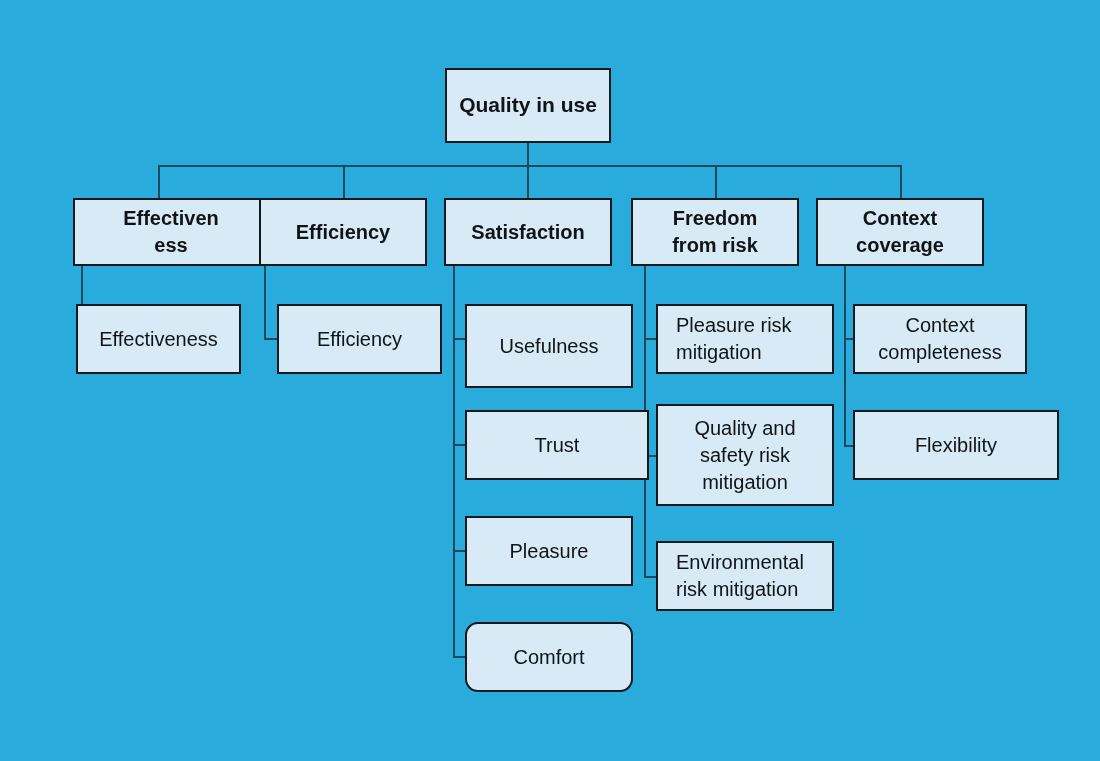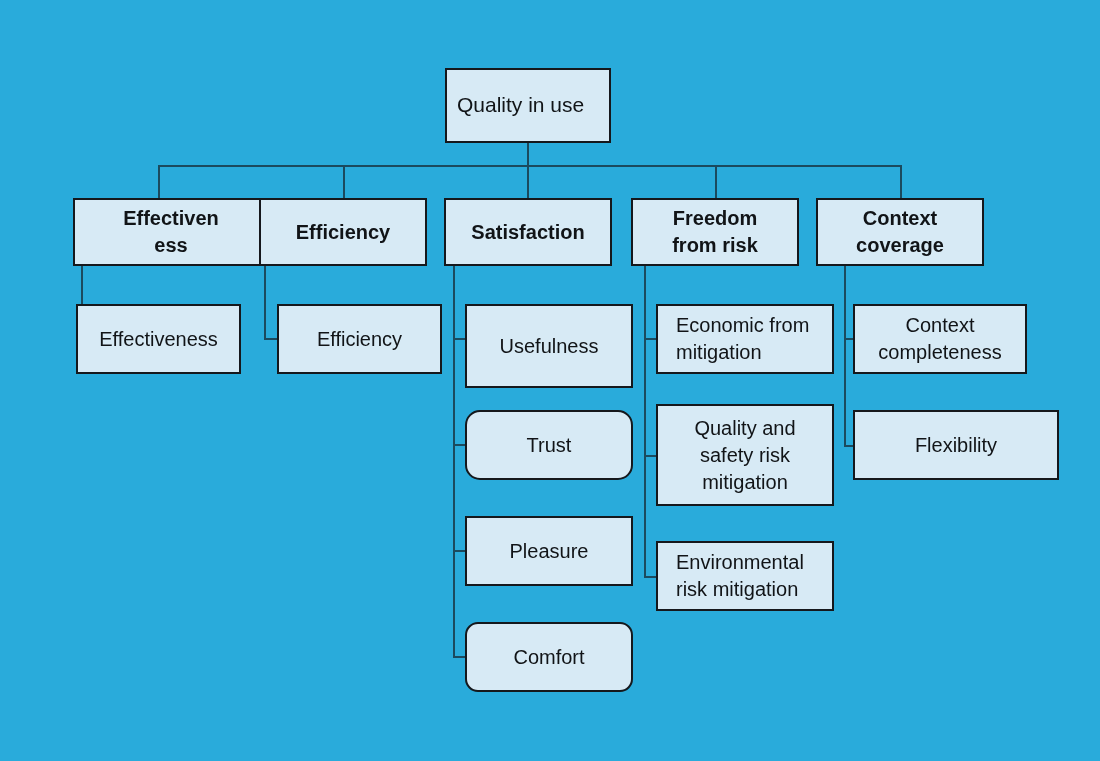--- a/index.html
+++ b/index.html
@@ -33,21 +33,22 @@
   .node .label {
     display: block;
     width: 100%;
     padding: 0 10px;
     box-sizing: border-box;
     line-height: 1.35;
     white-space: pre-line;
   }
   .lvl1 {
     font-size: 21px;
-    font-weight: normal;
+    font-weight: bold;
+    text-align: center;
   }
   .lvl2 {
     font-size: 20px;
     font-weight: bold;
     text-align: center;
   }
   .leaf {
     font-size: 20px;
     font-weight: normal;
     text-align: center;
@@ -131,32 +132,32 @@
     <span class="label">Effectiveness</span>
   </div>
 
   <div class="node leaf" style="left:277px; top:304px; width:165px; height:70px;">
     <span class="label">Efficiency</span>
   </div>
 
   <div class="node leaf" style="left:465px; top:304px; width:168px; height:84px;">
     <span class="label">Usefulness</span>
   </div>
-  <div class="node leaf" style="left:465px; top:410px; width:168px; height:70px;border-radius:15px;">
+  <div class="node leaf" style="left:465px; top:410px; width:184px; height:70px;">
     <span class="label">Trust</span>
   </div>
   <div class="node leaf" style="left:465px; top:516px; width:168px; height:70px;">
     <span class="label">Pleasure</span>
   </div>
   <div class="node leaf" style="left:465px; top:622px; width:168px; height:70px;border-radius:13px;">
     <span class="label">Comfort</span>
   </div>
 
   <div class="node leaf left-align" style="left:656px; top:304px; width:178px; height:70px;">
-    <span class="label">Economic from
+    <span class="label">Pleasure risk
 mitigation</span>
   </div>
   <div class="node leaf" style="left:656px; top:404px; width:178px; height:102px;">
     <span class="label">Quality and
 safety risk
 mitigation</span>
   </div>
   <div class="node leaf left-align" style="left:656px; top:541px; width:178px; height:70px;justify-content:flex-end;">
     <span class="label">Environmental
 risk mitigation</span>

